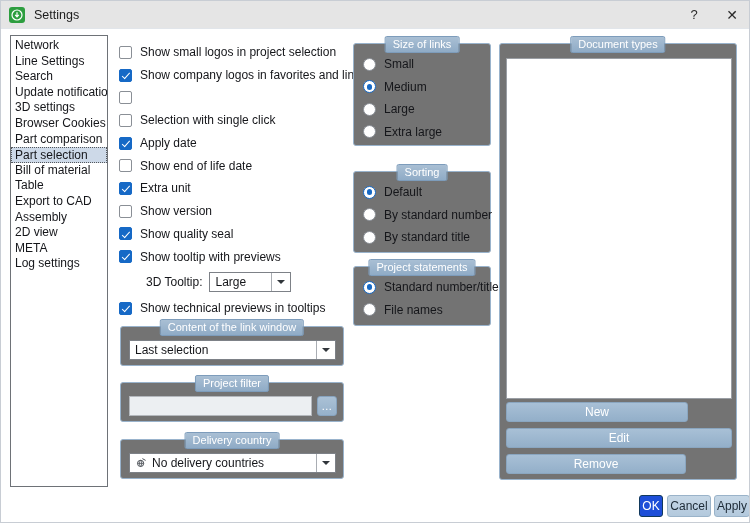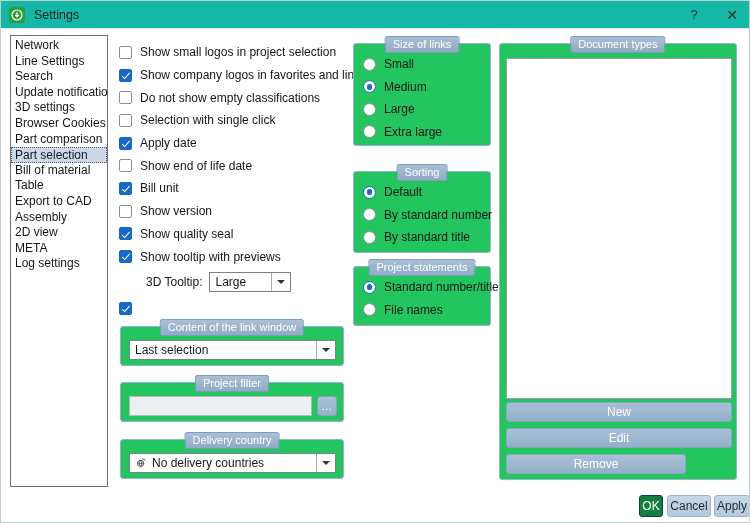--- a/index.html
+++ b/index.html
@@ -23,21 +23,21 @@
     box-sizing: border-box;
     overflow: hidden;
   }
 
   
   .titlebar {
     position: absolute;
     left: 0; top: 0;
     width: 750px;
     height: 28px;
-    background: #14b8a6;
+    background: #e5e5e5;
     border-bottom: 1px solid #e1e5ea;
     box-sizing: border-box;
     display: flex;
     align-items: center;
   }
   .app-icon {
     width: 16px; height: 16px;
     margin-left: 8px;
     border-radius: 3px;
     background: #2d9e3f;
@@ -181,21 +181,21 @@
     margin-right: 3px;
     display: flex;
     align-items: center;
   }
 
   
   .gbox {
     position: absolute;
     border: 1px solid #99b3cc;
     border-radius: 3px;
-    background: #22c55e;
+    background: #737373;
     box-sizing: border-box;
   }
   .gbox-title {
     position: absolute;
     top: -8px;
     left: 50%;
     transform: translateX(-50%);
     height: 15px;
     line-height: 15px;
     padding: 0 7px;
@@ -289,21 +289,21 @@
     position: absolute;
     height: 22px;
     border-radius: 3px;
     box-sizing: border-box;
     display: flex;
     align-items: center;
     justify-content: center;
     font-size: 12px;
   }
   .foot-btn.primary {
-    background: #15803d;
+    background: #1d4ed8;
     border: 1px solid #133css;
     border: 1px solid #12395c;
     color: #ffffff;
   }
   .foot-btn.secondary {
     background: linear-gradient(to bottom, #c6d7e6 0%, #b3c9dd 100%);
     border: 1px solid #9ab3c9;
     color: #1d2a36;
   }
 </style>
@@ -348,37 +348,36 @@
         <div class="chk-row">
           <span class="cbox"></span>
           <span class="chk-label">Show small logos in project selection</span>
         </div>
         <div class="chk-row">
           <span class="cbox on"></span>
           <span class="chk-label">Show company logos in favorites and links</span>
         </div>
         <div class="chk-row">
           <span class="cbox"></span>
-          <span class="chk-label">Do not show empty classifications</span>
         </div>
         <div class="chk-row">
           <span class="cbox"></span>
           <span class="chk-label">Selection with single click</span>
         </div>
         <div class="chk-row">
           <span class="cbox on"></span>
           <span class="chk-label">Apply date</span>
         </div>
         <div class="chk-row">
           <span class="cbox"></span>
           <span class="chk-label">Show end of life date</span>
         </div>
         <div class="chk-row">
           <span class="cbox on"></span>
-          <span class="chk-label">Bill unit</span>
+          <span class="chk-label">Extra unit</span>
         </div>
         <div class="chk-row">
           <span class="cbox"></span>
           <span class="chk-label">Show version</span>
         </div>
         <div class="chk-row">
           <span class="cbox on"></span>
           <span class="chk-label">Show quality seal</span>
         </div>
         <div class="chk-row">
@@ -392,20 +391,21 @@
       <div class="combo" style="width:82px;">
         <span class="val">Large</span>
         <span class="arrow">
             <span class="caret"></span>
           </span>
       </div>
     </div>
 
     <div class="chk-row" style="margin-top:2px;">
       <span class="cbox on"></span>
+      <span class="chk-label">Show technical previews in tooltips</span>
     </div>
   </div>
 
   <div class="gbox" style="left:119px; top:325px; width:224px; height:40px;">
     <span class="gbox-title">Content of the link window</span>
     <div class="combo" style="position:absolute; left:8px; top:13px; width:207px;">
       <span class="val">Last selection</span>
       <span class="arrow">
           <span class="caret"></span>
         </span>
@@ -485,21 +485,21 @@
         <div class="radio-row">
           <span class="rad"></span>
           <span class="rad-label">File names</span>
         </div>
       </div>
   </div>
 
   <div class="gbox" style="left:498px; top:42px; width:238px; height:437px;">
     <span class="gbox-title">Document types</span>
     <div class="doclist" style="left:6px; top:14px; width:226px; height:341px;" id="document-types-list"></div>
-    <div class="panel-btn" style="left:6px; top:358px; width:226px;">New</div>
+    <div class="panel-btn" style="left:6px; top:358px; width:182px;">New</div>
     <div class="panel-btn" style="left:6px; top:384px; width:226px;">Edit</div>
     <div class="panel-btn" style="left:6px; top:410px; width:180px;">Remove</div>
   </div>
 
   <div class="foot-btn primary" style="left:638px; top:494px; width:24px;">OK</div>
   <div class="foot-btn secondary" style="left:666px; top:494px; width:44px;">Cancel</div>
   <div class="foot-btn secondary" style="left:713px; top:494px; width:36px;">Apply</div>
 
 </div>
 

